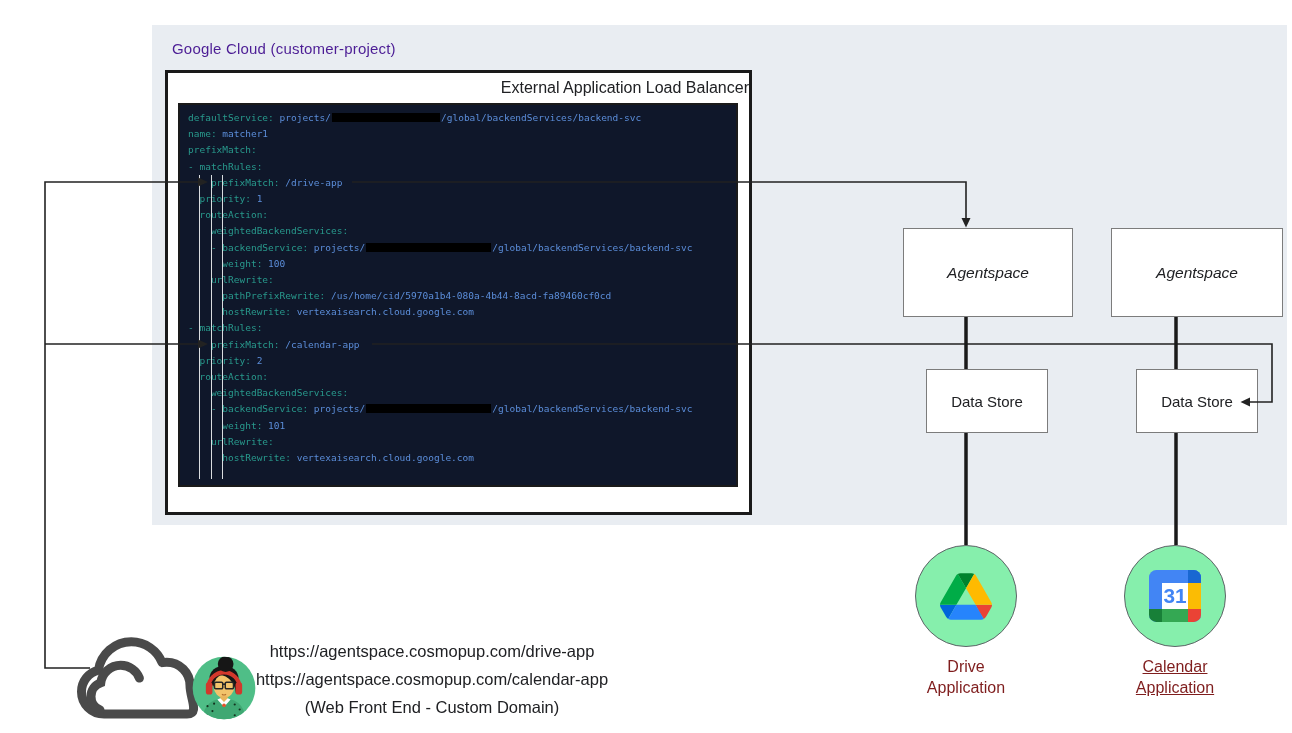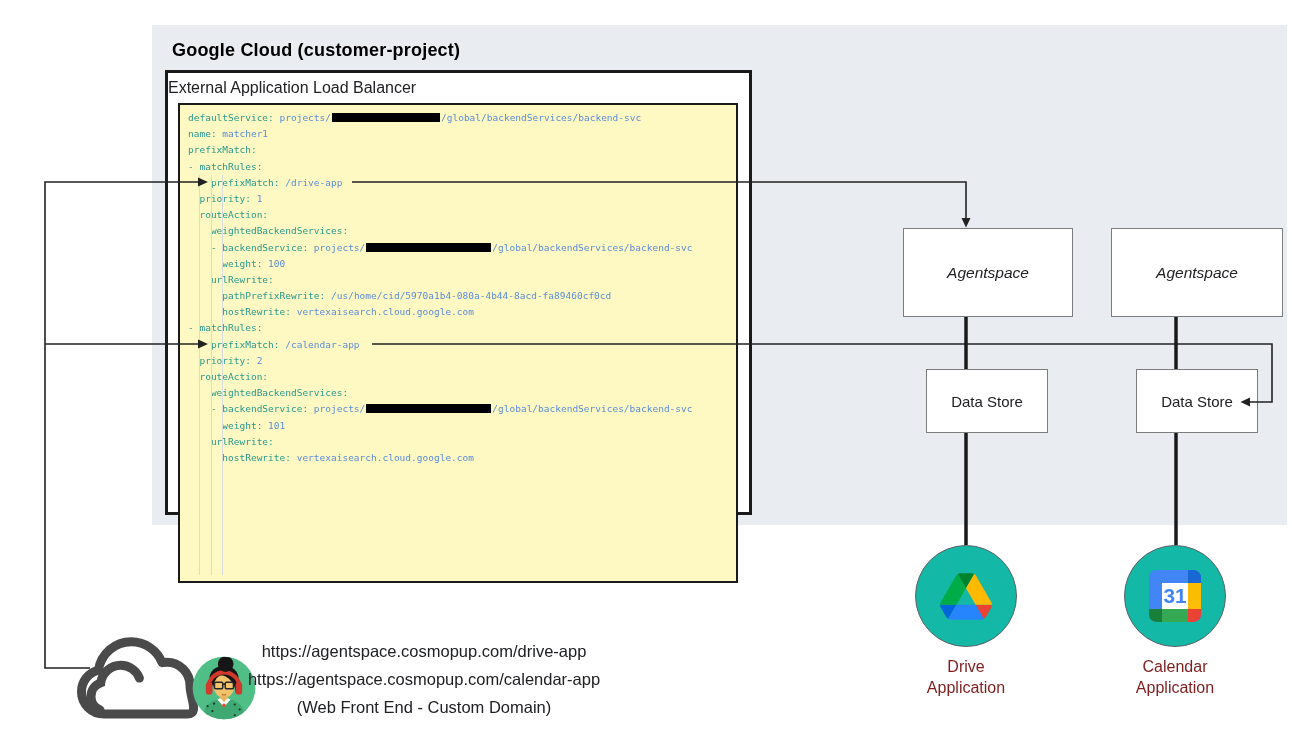--- a/index.html
+++ b/index.html
@@ -1,49 +1,49 @@
 <!DOCTYPE html>
 <html><head>
 <meta charset="utf-8">
 <style>
   html,body{margin:0;padding:0;background:#ffffff;}
   #stage{position:relative;width:1292px;height:733px;background:#ffffff;overflow:hidden;
          font-family:"Liberation Sans",sans-serif;color:#202124;}
 
   
   .panel{position:absolute;left:152px;top:25px;width:1135px;height:500px;background:#e9edf2;}
-  .panel-label{position:absolute;left:20px;top:15px;font-size:18px;color:#000000;letter-spacing:.2px;font-weight:bold;}
+  .panel-label{position:absolute;left:20px;top:15px;font-size:15px;color:#4c1d95;letter-spacing:.2px;}
 
   
   .lb-box{position:absolute;left:165px;top:70px;width:587px;height:445px;background:#ffffff;
           border:3px solid #1a1a1a;box-sizing:border-box;}
-  .lb-title{position:absolute;left:0;top:6px;width:100%;text-align:left;font-size:16px;color:#202124;}
-
-  .code-box{position:absolute;left:178px;top:103px;width:560px;height:480px;background:#fef9c3;
+  .lb-title{position:absolute;left:0;top:6px;width:100%;text-align:right;font-size:16px;color:#202124;}
+
+  .code-box{position:absolute;left:178px;top:103px;width:560px;height:384px;background:#0f172a;
             border:2px solid #1a1a1a;box-sizing:border-box;overflow:hidden;
             font-family:"DejaVu Sans Mono",monospace;font-size:9.5px;line-height:16.2px;
             padding:5px 0 0 8px;}
   .code-line{white-space:pre;height:16.2px;}
   .code-line .k{color:#28998c;}
   .code-line .v{color:#5b8dd9;}
   .redact{display:inline-block;background:#000;height:9px;vertical-align:middle;margin:0 1px 2px 1px;}
   .guide{position:absolute;top:70px;bottom:6px;width:1px;background:#d9dcdf;}
 
   
   .node{position:absolute;background:#ffffff;border:1.5px solid #7c7c7c;box-sizing:border-box;
         display:flex;align-items:center;justify-content:center;font-size:15.5px;color:#202124;margin-left:21px;}
   .italic{font-style:italic;}
 
-  .circle{position:absolute;width:102px;height:102px;border-radius:50%;background:#14b8a6;
+  .circle{position:absolute;width:102px;height:102px;border-radius:50%;background:#86efac;
           border:1.5px solid #5f6368;box-sizing:border-box;display:flex;align-items:center;justify-content:center;}
 
   .app-label{position:absolute;width:170px;text-align:center;font-size:16px;line-height:21px;color:#7f1d1d;}
 
   
-  .urls{position:absolute;left:244px;top:637px;width:360px;text-align:center;
+  .urls{position:absolute;left:252px;top:637px;width:360px;text-align:center;
         font-size:16.5px;line-height:28px;color:#202124;}
   .cloud-wrap{position:absolute;left:66px;top:618px;width:150px;height:112px;}
   .avatar-wrap{position:absolute;left:191px;top:655px;width:66px;height:66px;}
 
   svg{display:block;}
   #wires{position:absolute;left:0;top:0;width:1292px;height:733px;pointer-events:none;z-index:40;}
 </style>
 </head>
 <body>
 
@@ -131,21 +131,21 @@
           <text x="100" y="128" text-anchor="middle" font-family="Liberation Sans, sans-serif" font-size="80" font-weight="bold" fill="#4285f4">31</text>
         </g>
       </svg>
     </span>
   </div>
 
   <div class="app-label" style="left:881px;top:656px;">
     <div>Drive</div>
     <div>Application</div>
   </div>
-  <div class="app-label" style="left:1090px;top:656px;">
+  <div class="app-label" style="left:1090px;top:656px;text-decoration:underline;">
     <div>Calendar</div>
     <div>Application</div>
   </div>
 
   <div class="cloud-wrap">
     <svg width="150" height="112" viewBox="0 0 150 112">
       <path fill="#ffffff" stroke="#4a4a4a" stroke-width="9" stroke-linejoin="round" d="M121 96H38c-12.5 0-22.5-10-22.5-22.3 0-10.4 7.2-19.2 17-21.6 2.3-16 16.2-28.3 32.8-28.3 13.9 0 25.9 8.6 30.8 20.9 1.5-.3 3-.5 4.6-.5 12.9 0 23.3 10.4 23.3 23.2S133.9 96 121 96z"></path>
       <path fill="none" stroke="#4a4a4a" stroke-width="9" stroke-linecap="round" d="M34 92c-5.3-2.2-9-7.4-9-13.5 0-6.4 4.1-11.8 9.8-13.8 1.3-9.8 9.7-17.4 19.9-17.4 8.5 0 15.8 5.3 18.7 12.8"></path>
     </svg>
   </div>

